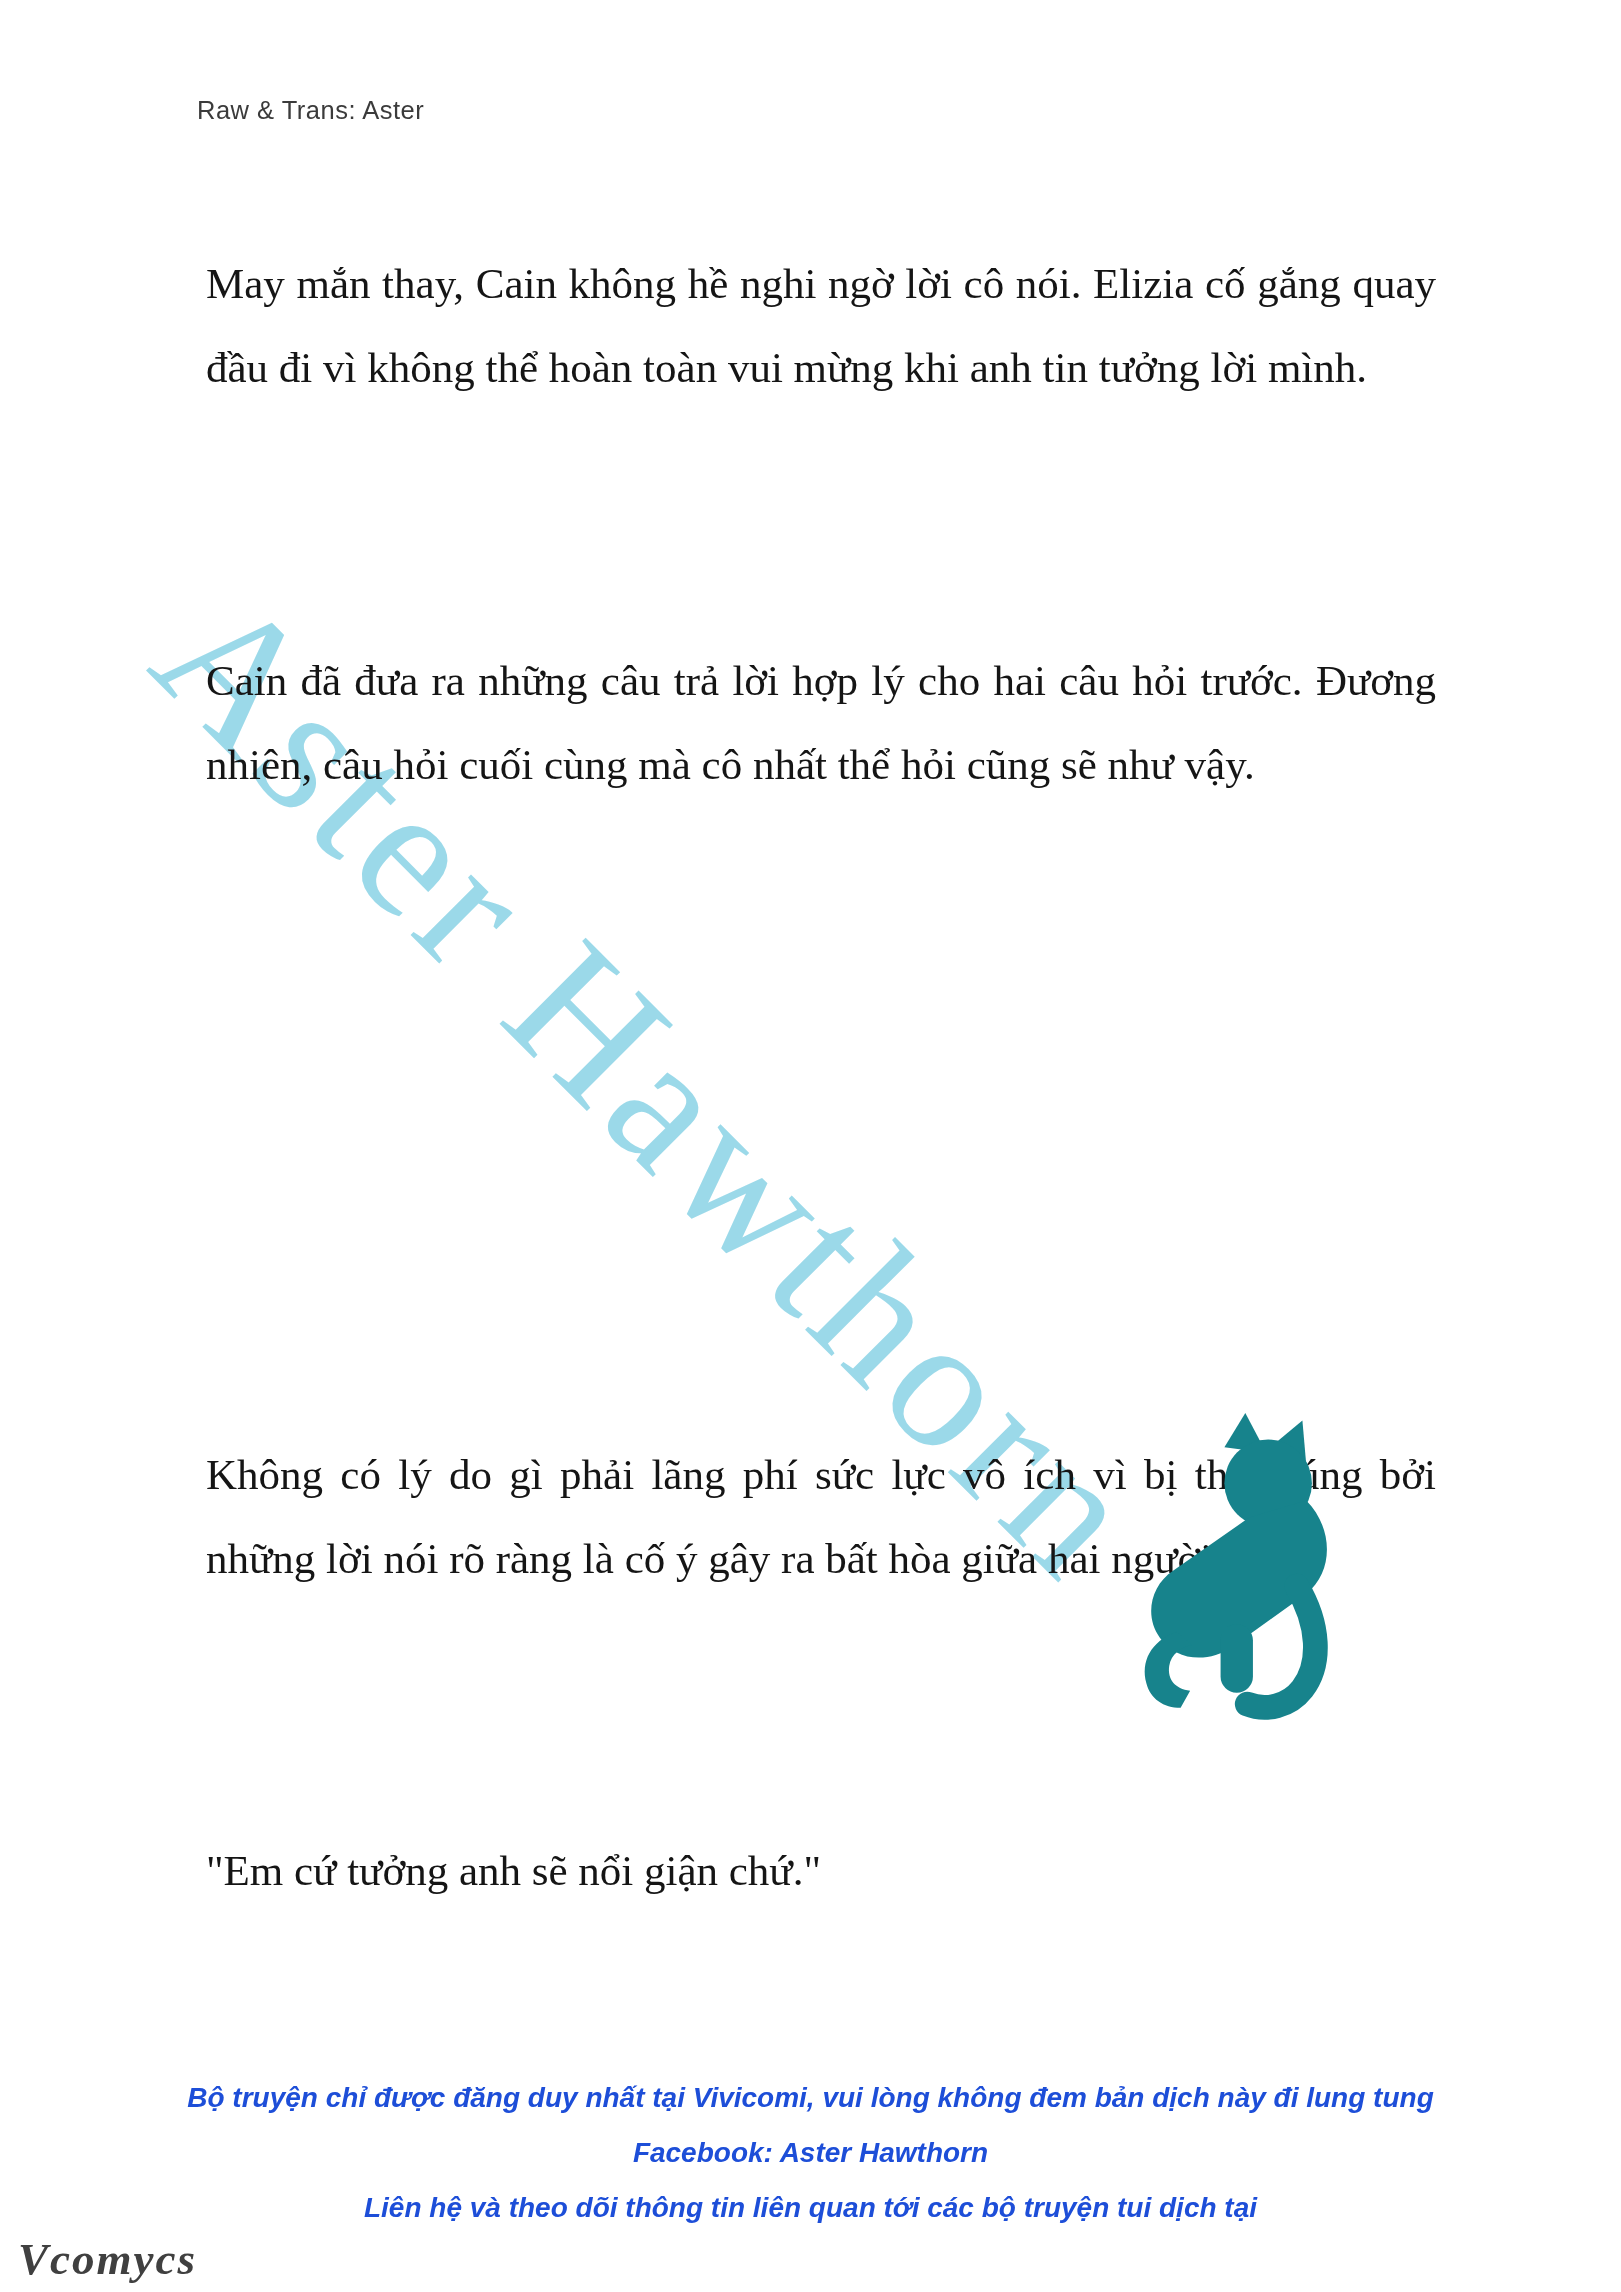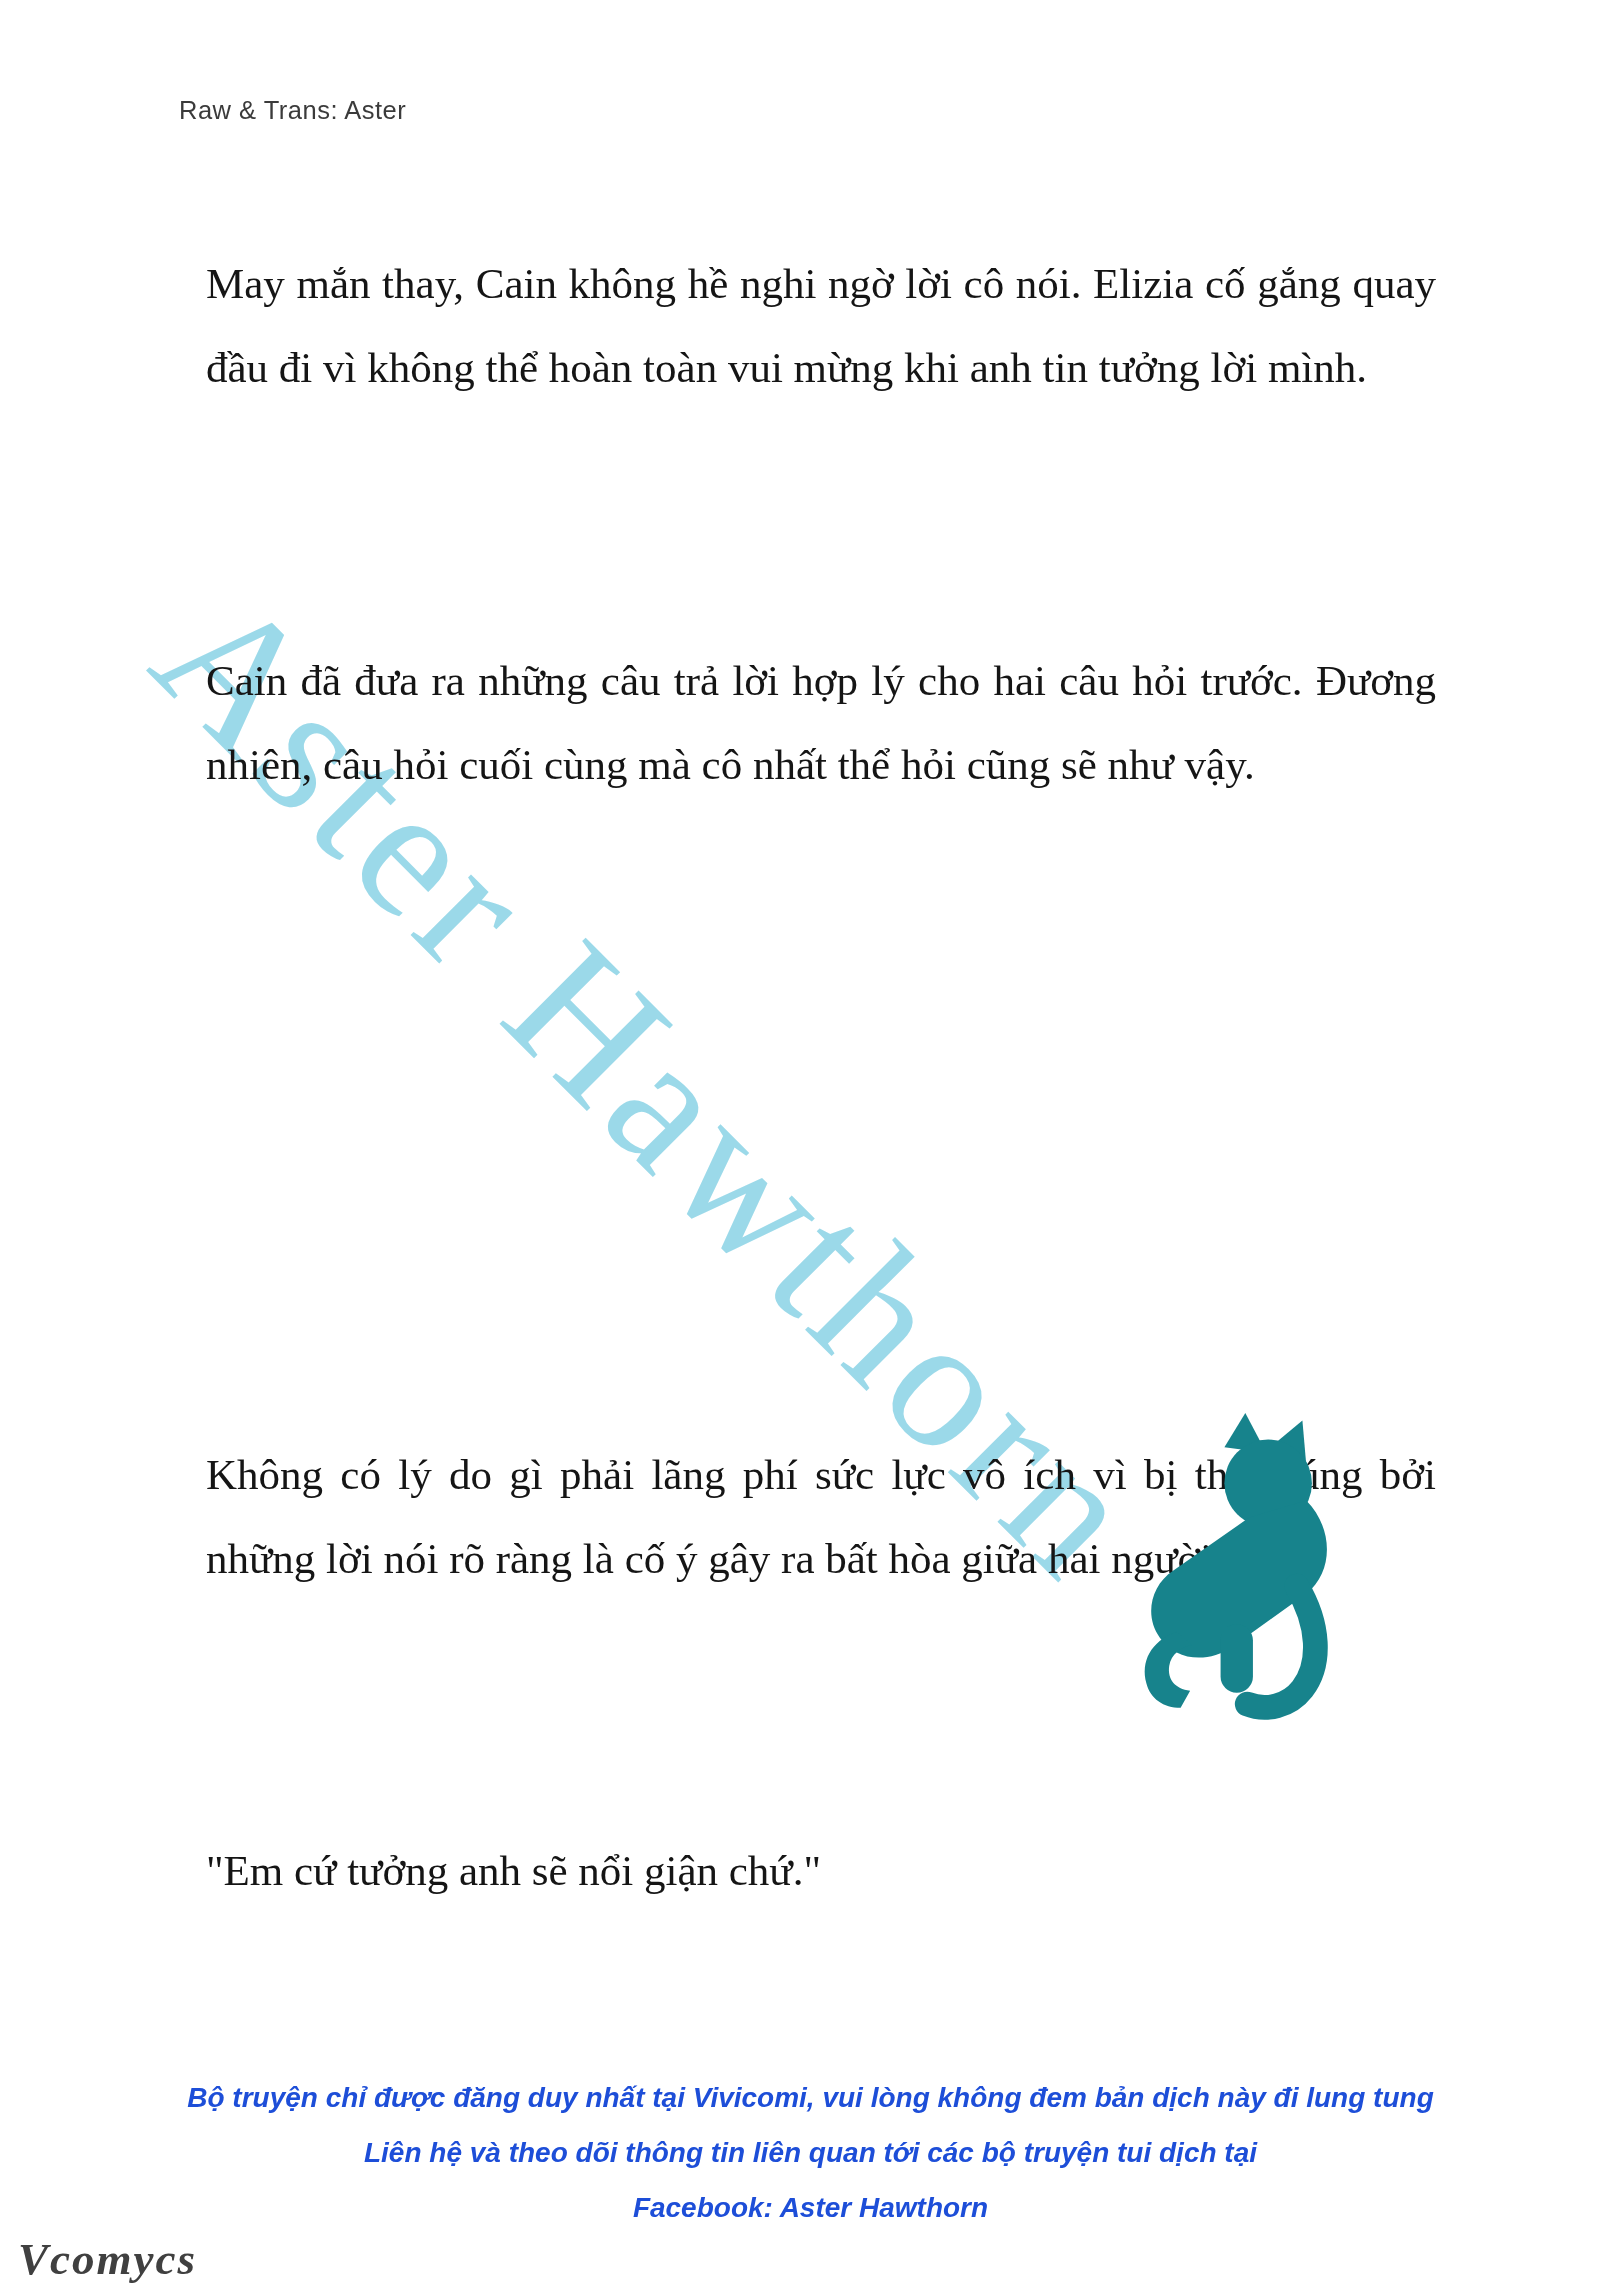--- a/index.html
+++ b/index.html
@@ -10,21 +10,21 @@
   .page {
     position: relative;
     width: 1621px;
     height: 2293px;
     background: #ffffff;
     overflow: hidden;
     font-family: "Liberation Serif", "DejaVu Serif", serif;
   }
   .header-credit {
     position: absolute;
-    left: 179px;
+    left: 197px;
     top: 96px;
     font-family: "Liberation Sans", "DejaVu Sans", sans-serif;
     font-size: 25.5px;
     color: #3b3b3b;
     letter-spacing: 0.5px;
   }
   .watermark {
     position: absolute;
     left: 265px;
     top: 549px;
@@ -127,20 +127,20 @@
 
         <rect x="54" y="112" width="17" height="36" rx="8.5"></rect>
 
         <path d="M94,92 C106,112 107,133 97,146 C90,155 78,158 68,154" fill="none" stroke="#17838c" stroke-width="13" stroke-linecap="round"></path>
       </g>
     </svg>
   </div>
 
   <div class="footer">
     <div>Bộ truyện chỉ được đăng duy nhất tại Vivicomi, vui lòng không đem bản dịch này đi lung tung</div>
+    <div>Facebook: Aster Hawthorn</div>
     <div>Liên hệ và theo dõi thông tin liên quan tới các bộ truyện tui dịch tại</div>
-    <div>Facebook: Aster Hawthorn</div>
   </div>
 
   <div class="logo">Vcomycs</div>
 
 </div>
 
 
 </body></html>

